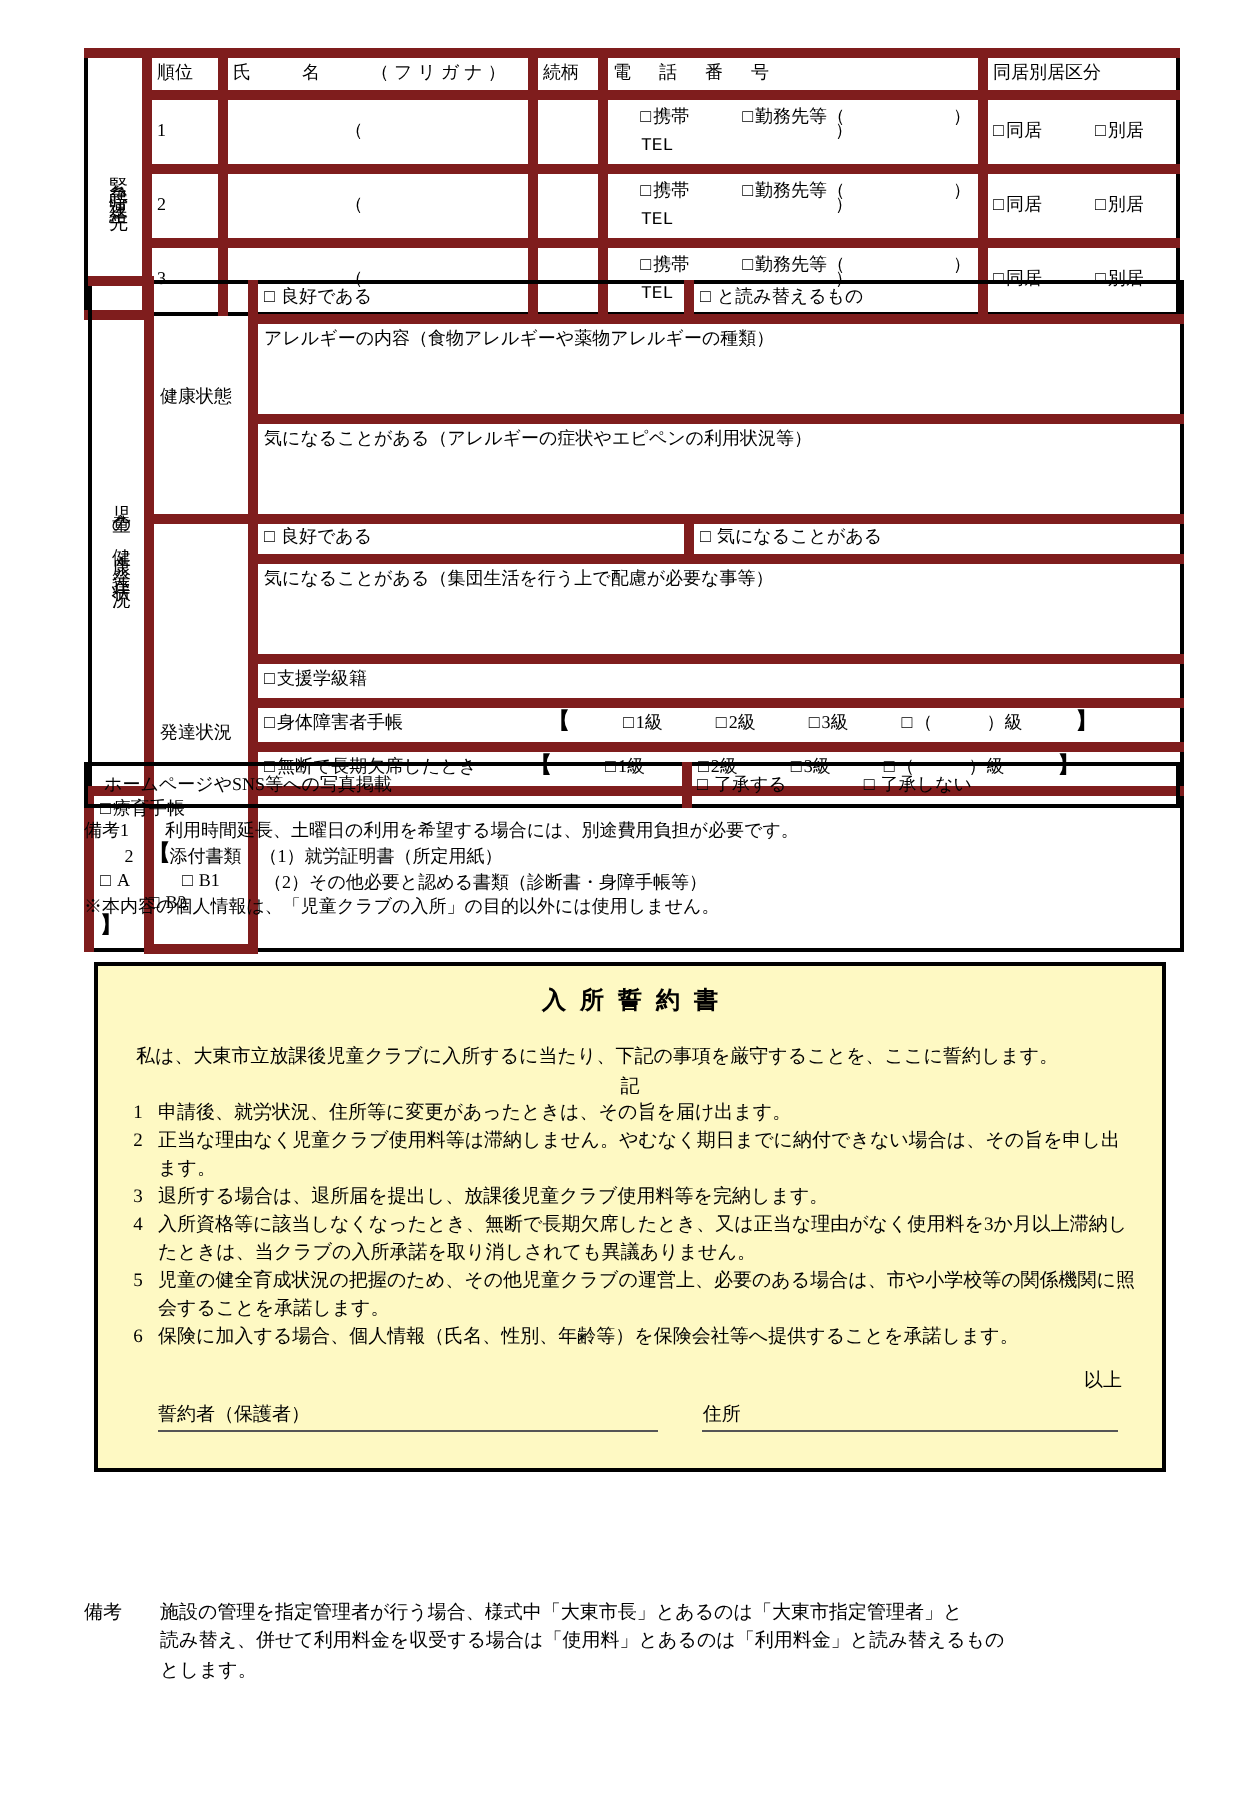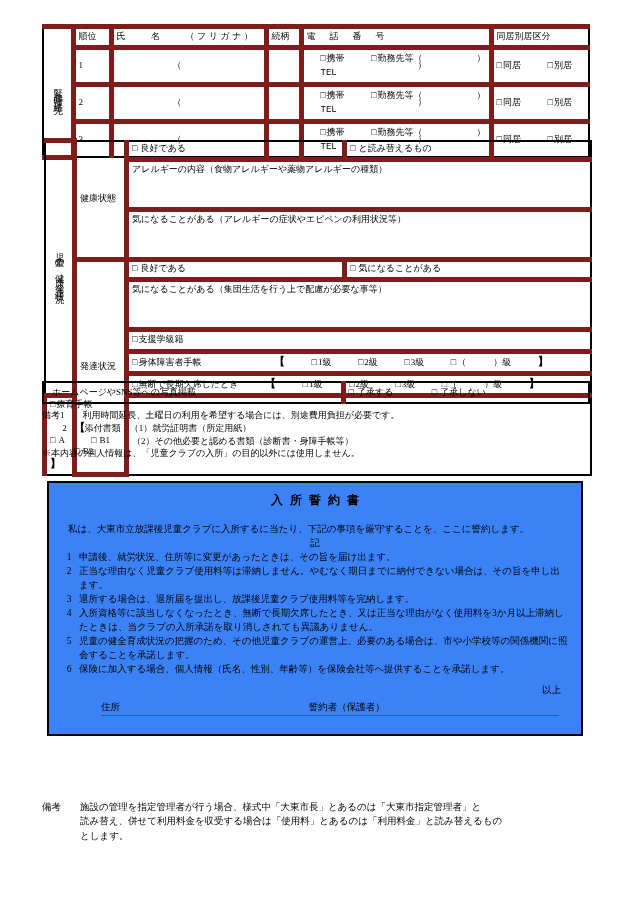--- a/index.html
+++ b/index.html
@@ -96,21 +96,21 @@
 
   
   .pledge-box {
     position: absolute;
     left: 47px;
     top: 481px;
     width: 536px;
     height: 255px;
     border: 2px solid #000;
     box-sizing: border-box;
-    background: #3b82f6;
+    background: #fef9c3;
   }
   .pledge-title {
     text-align: center;
     font-size: 12px;
     letter-spacing: 7px;
     font-weight: bold;
     margin-top: 9px;
     text-indent: 7px;
   }
   .pledge-to {
@@ -429,22 +429,22 @@
       </div>
       <div class="pl-item">
         <span class="pl-num">6</span>
         <span class="pl-txt">保険に加入する場合、個人情報（氏名、性別、年齢等）を保険会社等へ提供することを承諾します。</span>
       </div>
     </div>
 
     <div class="ijou">以上</div>
 
     <div class="sign-row">
+      <span class="sign-field sign-a">誓約者（保護者）</span>
       <span class="sign-field sign-b">住所</span>
-      <span class="sign-field sign-a">誓約者（保護者）</span>
     </div>
   </div>
 
   <div class="bottom-remark">
     <div class="br-row">
       <span class="br-label">備考</span>
       <span class="br-body">施設の管理を指定管理者が行う場合、様式中「大東市長」とあるのは「大東市指定管理者」と</span>
     </div>
     <div class="br-ind">読み替え、併せて利用料金を収受する場合は「使用料」とあるのは「利用料金」と読み替えるもの</div>
     <div class="br-ind">とします。</div>

